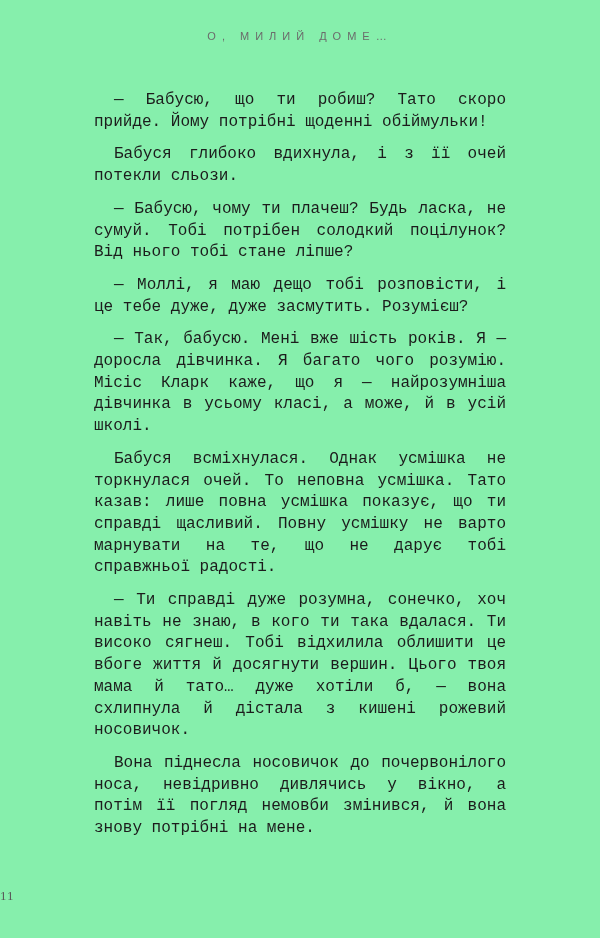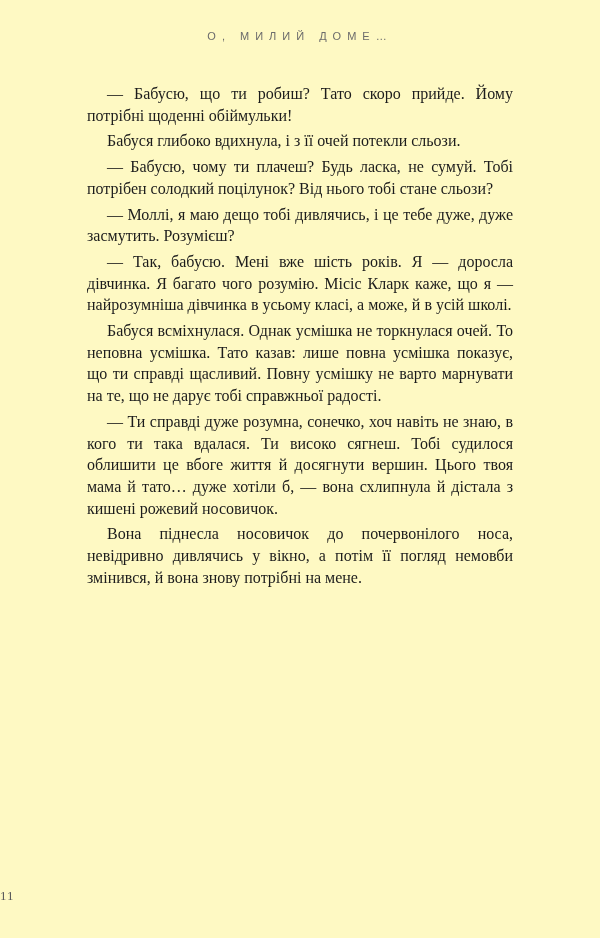--- a/index.html
+++ b/index.html
@@ -4,21 +4,21 @@
 <style>
   html, body {
     margin: 0;
     padding: 0;
     background: #ffffff;
   }
   .book-page {
     position: relative;
     width: 600px;
     height: 938px;
-    background: #fef9c3;
+    background: #86efac;
     overflow: hidden;
     font-family: "Liberation Serif", "DejaVu Serif", serif;
   }
   .running-header {
     position: absolute;
     top: 30px;
     left: 0;
     width: 100%;
     text-align: center;
     font-family: "Liberation Sans", "DejaVu Sans", sans-serif;
@@ -34,45 +34,46 @@
     left: 83px;
     width: 434px;
     text-align: justify;
     font-size: 16px;
     line-height: 21.7px;
     color: #1c1c1c;
     hyphens: auto;
     -webkit-hyphens: auto;
   }
   .body-text p {
-    margin: 4px;
+    margin: 11px;
     padding: 0;
     text-indent: 20px;
+    font-family: Liberation Mono, monospace;
   }
   .page-number {
     position: absolute;
     bottom: 34px;
     left: 0;
     width: 100%;
     font-size: 13px;
     color: #5a5a5a;
     letter-spacing: 1px;
   }
 </style>
 </head>
 <body>
 
 <div class="book-page">
   <div class="running-header">О, МИЛИЙ ДОМЕ…</div>
 
   <div class="body-text">
       <p>— Бабусю, що ти робиш? Тато скоро прийде. Йому потрібні щоденні обіймульки!</p>
       <p>Бабуся глибоко вдихнула, і з її очей потекли сльози.</p>
-      <p>— Бабусю, чому ти плачеш? Будь ласка, не сумуй. Тобі потрібен солодкий поцілунок? Від нього тобі стане сльози?</p>
-      <p>— Моллі, я маю дещо тобі дивлячись, і це тебе дуже, дуже засмутить. Розумієш?</p>
+      <p>— Бабусю, чому ти плачеш? Будь ласка, не сумуй. Тобі потрібен солодкий поцілунок? Від нього тобі стане ліпше?</p>
+      <p>— Моллі, я маю дещо тобі розповісти, і це тебе дуже, дуже засмутить. Розумієш?</p>
       <p>— Так, бабусю. Мені вже шість років. Я — доросла дівчинка. Я багато чого розумію. Місіс Кларк каже, що я — найрозумніша дівчинка в усьому класі, а може, й в усій школі.</p>
       <p>Бабуся всміхнулася. Однак усмішка не торкнулася очей. То неповна усмішка. Тато казав: лише повна усмішка показує, що ти справді щасливий. Повну усмішку не варто марнувати на те, що не дарує тобі справжньої радості.</p>
-      <p>— Ти справді дуже розумна, сонечко, хоч навіть не знаю, в кого ти така вдалася. Ти високо сягнеш. Тобі судилося облишити це вбоге життя й досягнути вершин. Цього твоя мама й тато… дуже хотіли б, — вона схлипнула й дістала з кишені рожевий носовичок.</p>
+      <p>— Ти справді дуже розумна, сонечко, хоч навіть не знаю, в кого ти така вдалася. Ти високо сягнеш. Тобі відхилила облишити це вбоге життя й досягнути вершин. Цього твоя мама й тато… дуже хотіли б, — вона схлипнула й дістала з кишені рожевий носовичок.</p>
       <p>Вона піднесла носовичок до почервонілого носа, невідривно дивлячись у вікно, а потім її погляд немовби змінився, й вона знову потрібні на мене.</p>
     </div>
 
   <div class="page-number">11</div>
 </div>
 
 </body></html>

